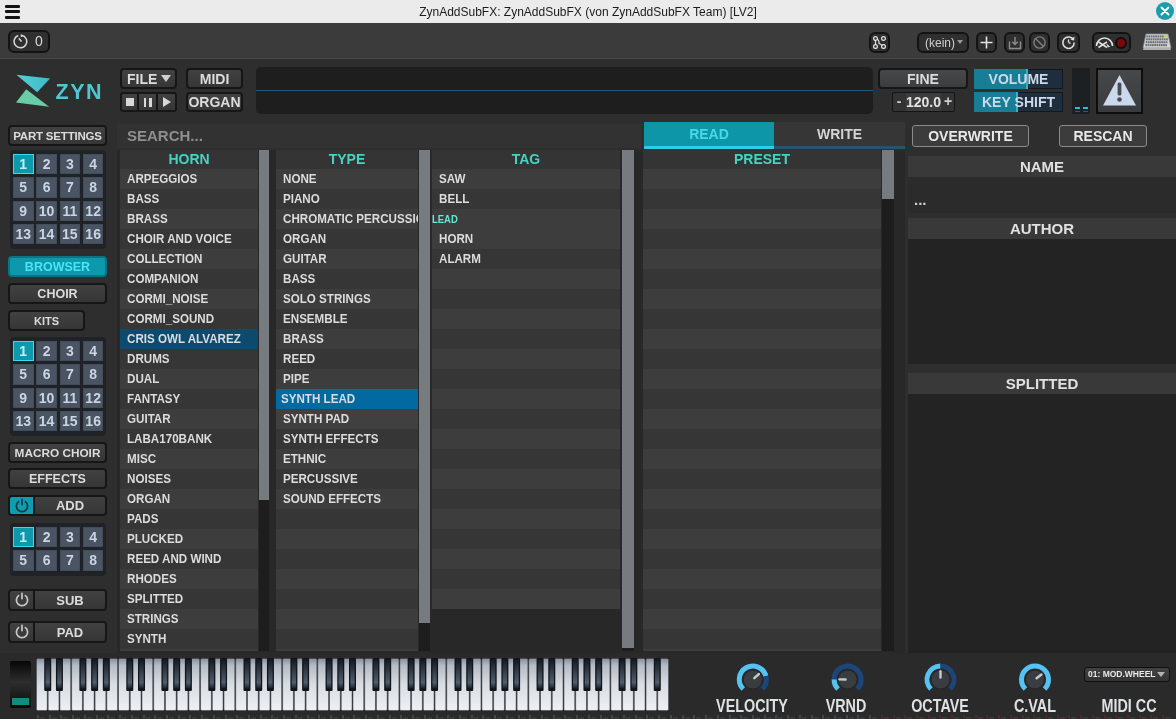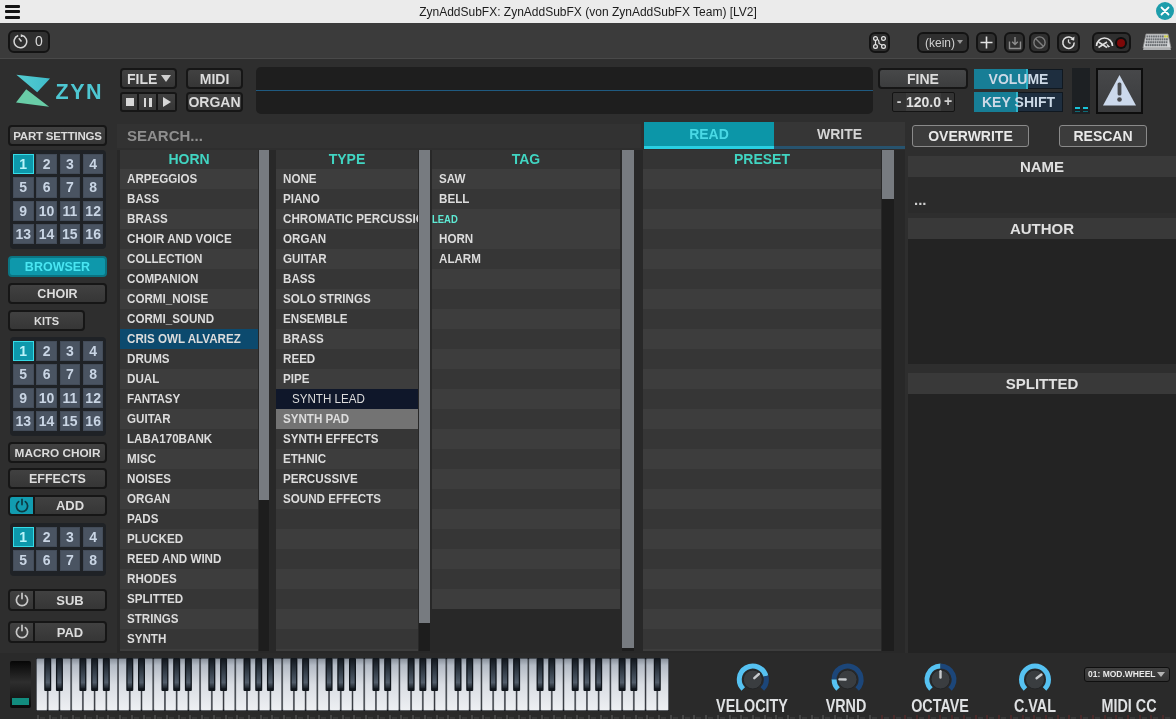--- a/index.html
+++ b/index.html
@@ -268,22 +268,22 @@
     <div style="height:20px;background:#363636;color:#dcdcdc;font-size:13.5px;font-weight:bold;line-height:20px;padding-left:7px;white-space:nowrap;overflow:hidden"><span style="display:inline-block;transform:scaleX(0.86);transform-origin:0 50%">PIANO</span></div>
     <div style="height:20px;background:#3d3d3d;color:#dcdcdc;font-size:13.5px;font-weight:bold;line-height:20px;padding-left:7px;white-space:nowrap;overflow:hidden"><span style="display:inline-block;transform:scaleX(0.86);transform-origin:0 50%">CHROMATIC PERCUSSION</span></div>
     <div style="height:20px;background:#363636;color:#dcdcdc;font-size:13.5px;font-weight:bold;line-height:20px;padding-left:7px;white-space:nowrap;overflow:hidden"><span style="display:inline-block;transform:scaleX(0.86);transform-origin:0 50%">ORGAN</span></div>
     <div style="height:20px;background:#3d3d3d;color:#dcdcdc;font-size:13.5px;font-weight:bold;line-height:20px;padding-left:7px;white-space:nowrap;overflow:hidden"><span style="display:inline-block;transform:scaleX(0.86);transform-origin:0 50%">GUITAR</span></div>
     <div style="height:20px;background:#363636;color:#dcdcdc;font-size:13.5px;font-weight:bold;line-height:20px;padding-left:7px;white-space:nowrap;overflow:hidden"><span style="display:inline-block;transform:scaleX(0.86);transform-origin:0 50%">BASS</span></div>
     <div style="height:20px;background:#3d3d3d;color:#dcdcdc;font-size:13.5px;font-weight:bold;line-height:20px;padding-left:7px;white-space:nowrap;overflow:hidden"><span style="display:inline-block;transform:scaleX(0.86);transform-origin:0 50%">SOLO STRINGS</span></div>
     <div style="height:20px;background:#363636;color:#dcdcdc;font-size:13.5px;font-weight:bold;line-height:20px;padding-left:7px;white-space:nowrap;overflow:hidden"><span style="display:inline-block;transform:scaleX(0.86);transform-origin:0 50%">ENSEMBLE</span></div>
     <div style="height:20px;background:#3d3d3d;color:#dcdcdc;font-size:13.5px;font-weight:bold;line-height:20px;padding-left:7px;white-space:nowrap;overflow:hidden"><span style="display:inline-block;transform:scaleX(0.86);transform-origin:0 50%">BRASS</span></div>
     <div style="height:20px;background:#363636;color:#dcdcdc;font-size:13.5px;font-weight:bold;line-height:20px;padding-left:7px;white-space:nowrap;overflow:hidden"><span style="display:inline-block;transform:scaleX(0.86);transform-origin:0 50%">REED</span></div>
     <div style="height:20px;background:#3d3d3d;color:#dcdcdc;font-size:13.5px;font-weight:bold;line-height:20px;padding-left:7px;white-space:nowrap;overflow:hidden"><span style="display:inline-block;transform:scaleX(0.86);transform-origin:0 50%">PIPE</span></div>
-    <div style="height:20px;background:#0f172a;color:#dcdcdc;font-size:13.5px;font-weight:normal;line-height:20px;padding-left:16px;white-space:nowrap;overflow:hidden"><span style="display:inline-block;transform:scaleX(0.86);transform-origin:0 50%">SYNTH LEAD</span></div>
-    <div style="height:20px;background:#737373;color:#dcdcdc;font-size:13.5px;font-weight:bold;line-height:20px;padding-left:7px;white-space:nowrap;overflow:hidden"><span style="display:inline-block;transform:scaleX(0.86);transform-origin:0 50%">SYNTH PAD</span></div>
+    <div style="height:20px;background:#0369a1;color:#dcdcdc;font-size:13.5px;font-weight:bold;line-height:20px;padding-left:5px;white-space:nowrap;overflow:hidden"><span style="display:inline-block;transform:scaleX(0.86);transform-origin:0 50%">SYNTH LEAD</span></div>
+    <div style="height:20px;background:#404040;color:#dcdcdc;font-size:13.5px;font-weight:bold;line-height:20px;padding-left:7px;white-space:nowrap;overflow:hidden"><span style="display:inline-block;transform:scaleX(0.86);transform-origin:0 50%">SYNTH PAD</span></div>
     <div style="height:20px;background:#363636;color:#dcdcdc;font-size:13.5px;font-weight:bold;line-height:20px;padding-left:7px;white-space:nowrap;overflow:hidden"><span style="display:inline-block;transform:scaleX(0.86);transform-origin:0 50%">SYNTH EFFECTS</span></div>
     <div style="height:20px;background:#3d3d3d;color:#dcdcdc;font-size:13.5px;font-weight:bold;line-height:20px;padding-left:7px;white-space:nowrap;overflow:hidden"><span style="display:inline-block;transform:scaleX(0.86);transform-origin:0 50%">ETHNIC</span></div>
     <div style="height:20px;background:#363636;color:#dcdcdc;font-size:13.5px;font-weight:bold;line-height:20px;padding-left:7px;white-space:nowrap;overflow:hidden"><span style="display:inline-block;transform:scaleX(0.86);transform-origin:0 50%">PERCUSSIVE</span></div>
     <div style="height:20px;background:#3d3d3d;color:#dcdcdc;font-size:13.5px;font-weight:bold;line-height:20px;padding-left:7px;white-space:nowrap;overflow:hidden"><span style="display:inline-block;transform:scaleX(0.86);transform-origin:0 50%">SOUND EFFECTS</span></div>
     <div style="height:20px;background:#363636;color:#dcdcdc;font-size:13.5px;font-weight:bold;line-height:20px;padding-left:7px;white-space:nowrap;overflow:hidden"><span style="display:inline-block;transform:scaleX(0.86);transform-origin:0 50%"></span></div>
     <div style="height:20px;background:#3d3d3d;color:#dcdcdc;font-size:13.5px;font-weight:bold;line-height:20px;padding-left:7px;white-space:nowrap;overflow:hidden"><span style="display:inline-block;transform:scaleX(0.86);transform-origin:0 50%"></span></div>
     <div style="height:20px;background:#363636;color:#dcdcdc;font-size:13.5px;font-weight:bold;line-height:20px;padding-left:7px;white-space:nowrap;overflow:hidden"><span style="display:inline-block;transform:scaleX(0.86);transform-origin:0 50%"></span></div>
     <div style="height:20px;background:#3d3d3d;color:#dcdcdc;font-size:13.5px;font-weight:bold;line-height:20px;padding-left:7px;white-space:nowrap;overflow:hidden"><span style="display:inline-block;transform:scaleX(0.86);transform-origin:0 50%"></span></div>
     <div style="height:20px;background:#363636;color:#dcdcdc;font-size:13.5px;font-weight:bold;line-height:20px;padding-left:7px;white-space:nowrap;overflow:hidden"><span style="display:inline-block;transform:scaleX(0.86);transform-origin:0 50%"></span></div>
     <div style="height:20px;background:#3d3d3d;color:#dcdcdc;font-size:13.5px;font-weight:bold;line-height:20px;padding-left:7px;white-space:nowrap;overflow:hidden"><span style="display:inline-block;transform:scaleX(0.86);transform-origin:0 50%"></span></div>

